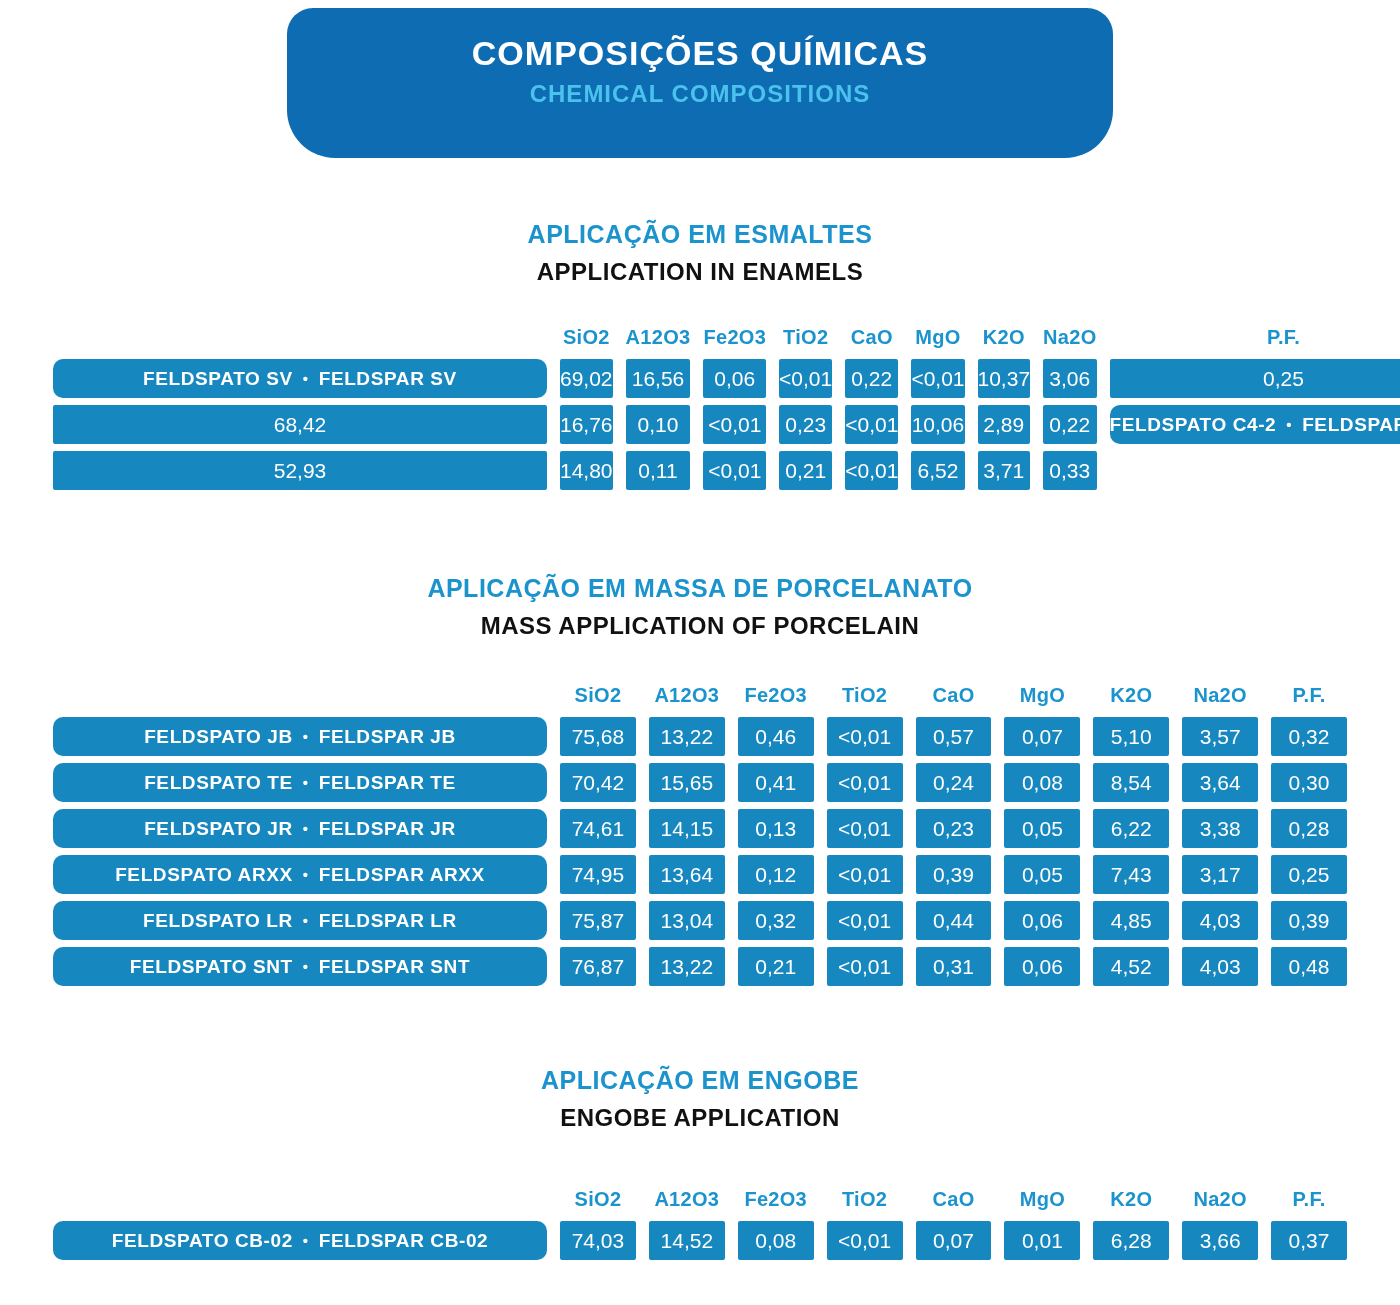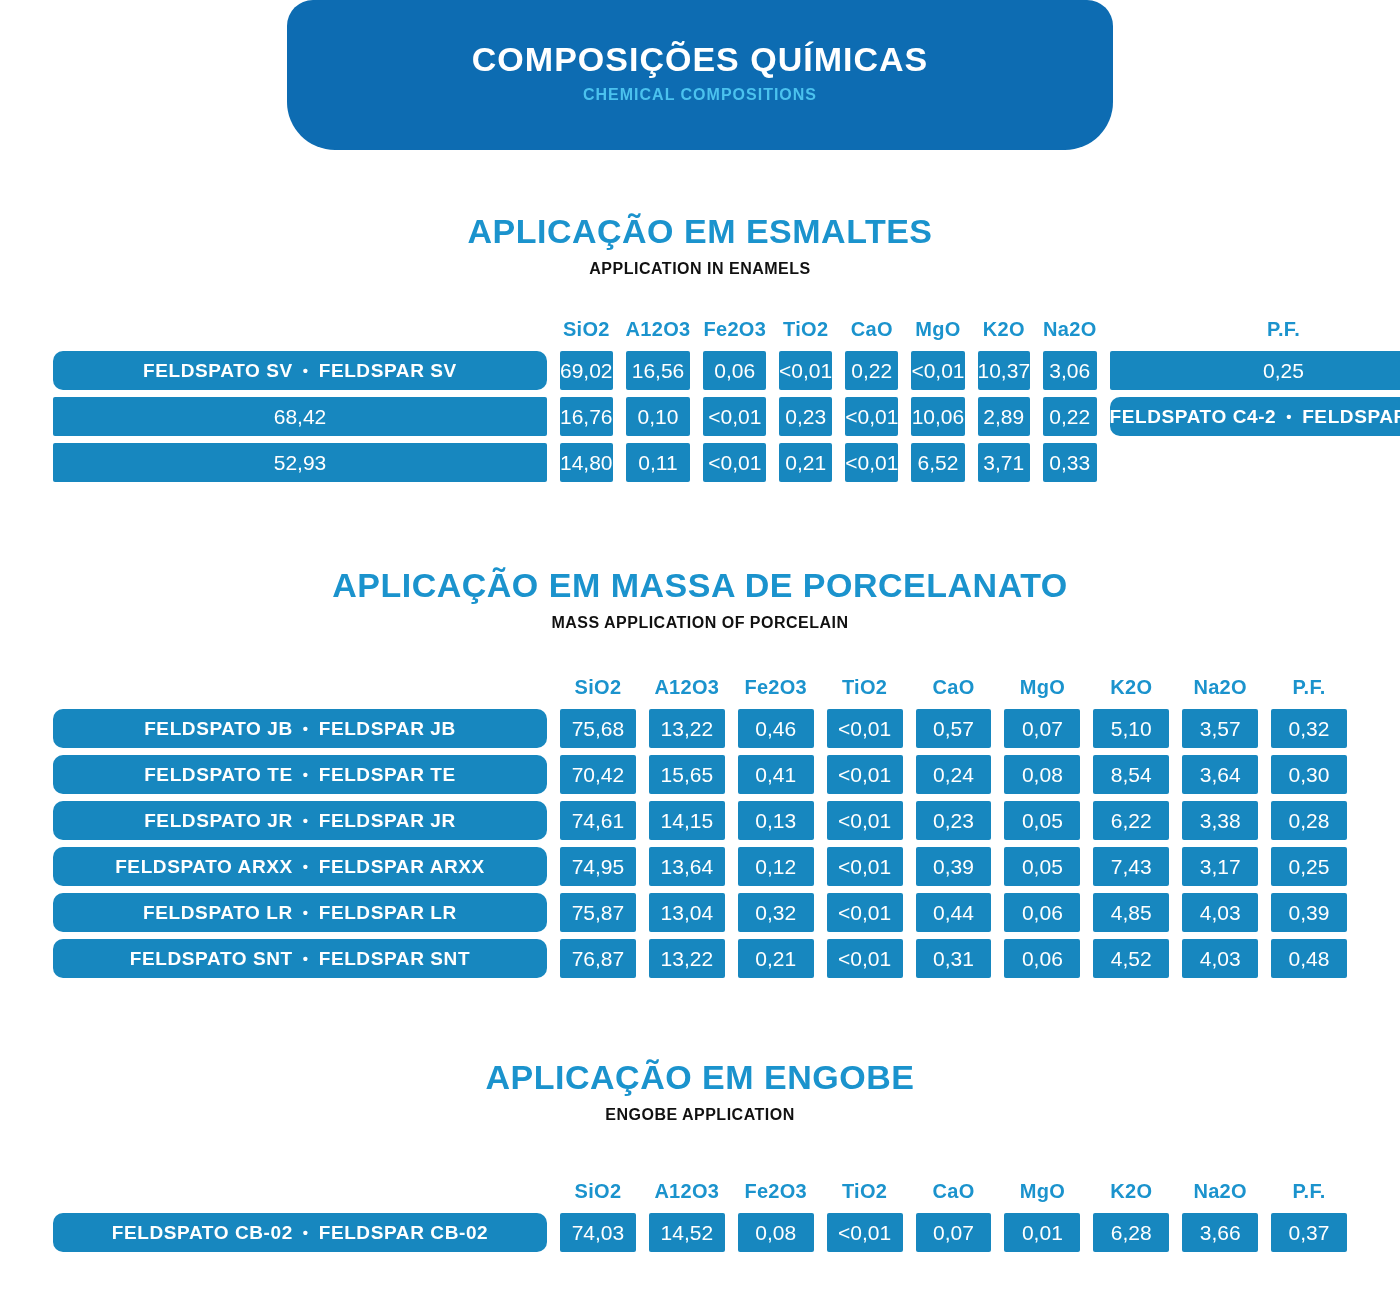--- a/index.html
+++ b/index.html
@@ -14,46 +14,47 @@
 
   
   .banner {
     width: 826px; height: 150px;
     margin: 0 auto;
     background: var(--banner-bg, #0D6CB2);
     border-radius: 26px 26px 48px 48px;
     text-align: center;
   }
   .banner-title {
-    padding-top: 40px;
+    padding-top: 26px;
     color: #ffffff;
     font-size: 34px;
     font-weight: bold;
     letter-spacing: 1px;
+    margin-top: 8px;
   }
   .banner-subtitle {
     margin-top: 7px;
     color: var(--subtitle-blue, #4BC2EE);
-    font-size: 16px;
+    font-size: 24px;
     font-weight: bold;
     letter-spacing: 1px;
   }
 
   
   .section { text-align: center; }
   .section-title-pt {
     color: var(--heading-blue, #1B93CD);
-    font-size: 34px;
+    font-size: 25px;
     font-weight: bold;
     letter-spacing: 0.5px;
     margin: 12px 0 9px 0;
   }
   .section-title-en {
     color: var(--text-dark, #111111);
-    font-size: 16px;
+    font-size: 24px;
     font-weight: bold;
     letter-spacing: 0.5px;
     margin: 0;
   }
   #section-enamels   { margin-top: 62px; }
   #section-porcelain { margin-top: 84px; }
   #section-engobe    { margin-top: 80px; }
 
   
   .comp-table {

